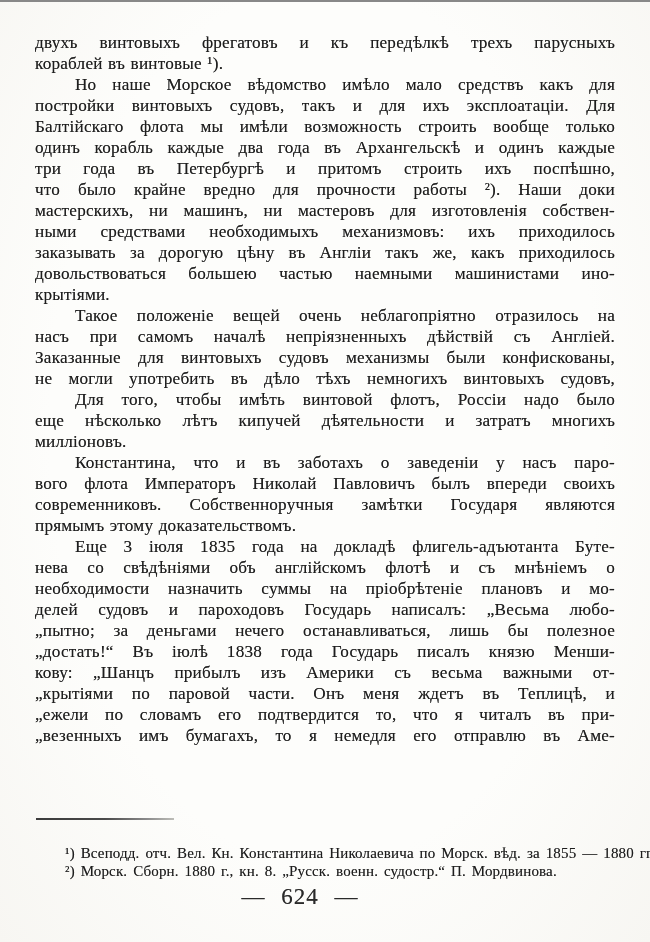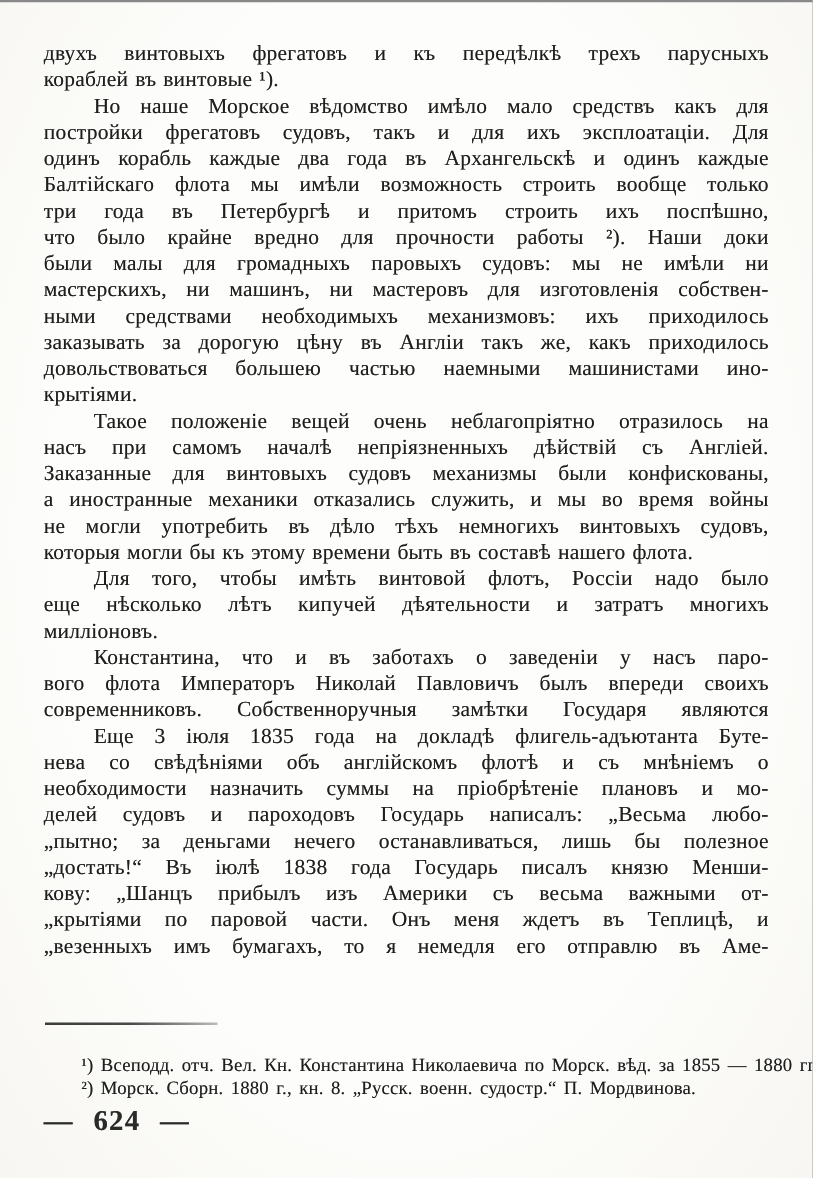--- a/index.html
+++ b/index.html
@@ -54,69 +54,67 @@
   .footnote {
     text-indent: 30px;
     white-space: nowrap;
     text-shadow: 0 0 0.3px rgba(20,20,20,0.5);
   }
   .page-number {
     position: absolute;
     left: 35px;
     top: 883px;
     width: 530px;
-    text-align: left;
+    text-align: center;
     font-size: 23px;
     line-height: 24px;
     letter-spacing: 1px;
     word-spacing: 9px;
     color: #2a2a2a;
     text-shadow: 0 0 0.3px rgba(20,20,20,0.5);
-    font-weight: bold;
   }
 </style>
 </head>
 <body>
 
 <div class="page">
   <div class="text-block">
       <div class="line">двухъ винтовыхъ фрегатовъ и къ передѣлкѣ трехъ парусныхъ</div>
       <div class="line par-end">кораблей въ винтовые ¹).</div>
       <div class="line indent">Но наше Морское вѣдомство имѣло мало средствъ какъ для</div>
-      <div class="line">постройки фрегатовъ судовъ, такъ и для ихъ эксплоатаціи. Для</div>
+      <div class="line">постройки винтовыхъ судовъ, такъ и для ихъ эксплоатаціи. Для</div>
+      <div class="line">Балтійскаго флота мы имѣли возможность строить вообще только</div>
       <div class="line">одинъ корабль каждые два года въ Архангельскѣ и одинъ каждые</div>
-      <div class="line">Балтійскаго флота мы имѣли возможность строить вообще только</div>
       <div class="line">три года въ Петербургѣ и притомъ строить ихъ поспѣшно,</div>
       <div class="line">что было крайне вредно для прочности работы ²). Наши доки</div>
-      <div class="line">были малы для громадныхъ паровыхъ судовъ: мы не имѣли ни</div>
       <div class="line">мастерскихъ, ни машинъ, ни мастеровъ для изготовленія собствен-</div>
       <div class="line">ными средствами необходимыхъ механизмовъ: ихъ приходилось</div>
       <div class="line">заказывать за дорогую цѣну въ Англіи такъ же, какъ приходилось</div>
       <div class="line">довольствоваться большею частью наемными машинистами ино-</div>
       <div class="line par-end">крытіями.</div>
       <div class="line indent">Такое положеніе вещей очень неблагопріятно отразилось на</div>
       <div class="line">насъ при самомъ началѣ непріязненныхъ дѣйствій съ Англіей.</div>
       <div class="line">Заказанные для винтовыхъ судовъ механизмы были конфискованы,</div>
-      <div class="line">а иностранные механики отказались служить, и мы во время войны</div>
       <div class="line">не могли употребить въ дѣло тѣхъ немногихъ винтовыхъ судовъ,</div>
-      <div class="line par-end">которыя могли бы къ этому времени быть въ составѣ нашего флота.</div>
       <div class="line indent">Для того, чтобы имѣть винтовой флотъ, Россіи надо было</div>
       <div class="line">еще нѣсколько лѣтъ кипучей дѣятельности и затратъ многихъ</div>
       <div class="line par-end">милліоновъ.</div>
       <div class="line indent">Константина, что и въ заботахъ о заведеніи у насъ паро-</div>
       <div class="line">вого флота Императоръ Николай Павловичъ былъ впереди своихъ</div>
       <div class="line">современниковъ. Собственноручныя замѣтки Государя являются</div>
+      <div class="line par-end">прямымъ этому доказательствомъ.</div>
       <div class="line indent">Еще 3 іюля 1835 года на докладѣ флигель-адъютанта Буте-</div>
       <div class="line">нева со свѣдѣніями объ англійскомъ флотѣ и съ мнѣніемъ о</div>
       <div class="line">необходимости назначить суммы на пріобрѣтеніе плановъ и мо-</div>
       <div class="line">делей судовъ и пароходовъ Государь написалъ: „Весьма любо-</div>
       <div class="line">„пытно; за деньгами нечего останавливаться, лишь бы полезное</div>
       <div class="line">„достать!“ Въ іюлѣ 1838 года Государь писалъ князю Менши-</div>
       <div class="line">кову: „Шанцъ прибылъ изъ Америки съ весьма важными от-</div>
       <div class="line">„крытіями по паровой части. Онъ меня ждетъ въ Теплицѣ, и</div>
+      <div class="line">„ежели по словамъ его подтвердится то, что я читалъ въ при-</div>
       <div class="line">„везенныхъ имъ бумагахъ, то я немедля его отправлю въ Аме-</div>
     </div>
   <div class="footnote-rule"></div>
   <div class="footnotes">
       <div class="footnote">¹) Всеподд. отч. Вел. Кн. Константина Николаевича по Морск. вѣд. за 1855 — 1880 гг.</div>
       <div class="footnote">²) Морск. Сборн. 1880 г., кн. 8. „Русск. военн. судостр.“ П. Мордвинова.</div>
     </div>
   <div class="page-number">— 624 —</div>
 </div>
 

